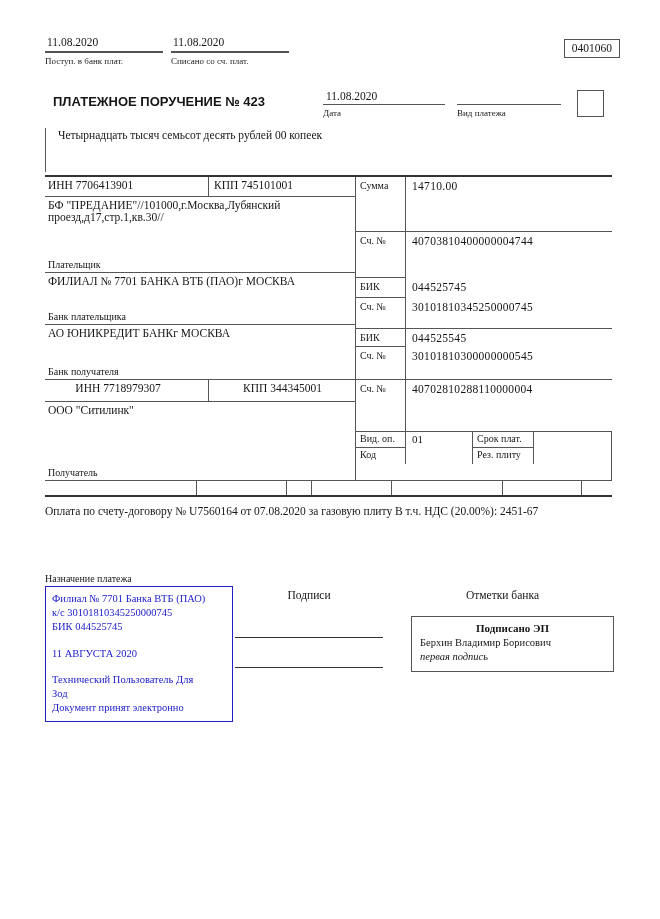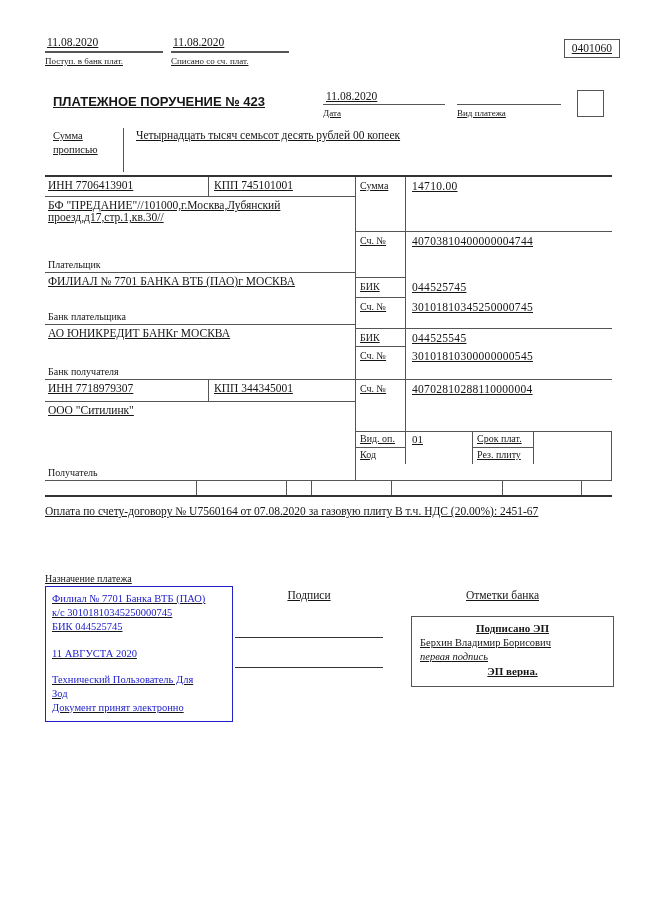--- a/index.html
+++ b/index.html
@@ -6,21 +6,20 @@
   html,body { margin:0; padding:0; background:#ffffff; }
   .page {
     position: relative;
     width: 660px; height: 919px;
     background: #fff;
     color: #161616;
     font-family: "Liberation Serif", "DejaVu Serif", serif;
     font-size: 11.5px;
     padding: 36px 40px 0 45px;
     overflow: hidden;
-    text-decoration: underline;
   }
   
   .hdr { display:flex; align-items:flex-start; }
   .date-block { width:118px; margin-right:8px; }
   .date-value { font-size:11.5px; padding:0 0 3px 2px; border-bottom:2px solid #555; }
   .date-label { font-size:9px; padding-top:3px; color:#222; }
   .hdr-spacer { flex:1; }
   .form-code-box { border:1.5px solid #555; padding:2px 7px 3px; font-size:11.5px; margin-top:3px; }
 
   
@@ -40,21 +39,21 @@
 
   
   .tbl { margin-top:3px; width:567px; border-top:2px solid #333; display:flex; }
   .t-left { width:311px; border-right:1px solid #555; display:flex; flex-direction:column; }
   .l-row { position:relative; border-bottom:1px solid #555; padding:2px 4px 0 3px; font-size:11.5px; overflow:hidden; }
   .l-row.last { border-bottom:none; }
   .l-split { display:flex; padding:0; }
   .l-split .half1 { width:164px; border-right:1px solid #555; padding:2px 20px 0 3px; }
   .l-split .half2 { flex:1; padding:2px 4px 0 5px; }
   .bottom-label { position:absolute; left:3px; bottom:2px; font-size:10px;margin-top:44px; }
-  .h20{height:20px;} .h76{height:76px;} .h52{height:52px;} .h55{height:55px;} .h22{height:22px;} .h78{height:78px;}
+  .h20{height:20px;} .h76{height:76px;} .h52{height:52px;} .h55{height:55px;} .h22{height:22px;text-align:center;} .h78{height:78px;}
 
   .t-right { flex:1; display:flex; flex-direction:column; }
   .r-row { display:flex; }
   .r-lbl { width:50px; border-right:1px solid #555; font-size:10px; padding:3px 2px 0 4px; }
   .r-lbl.bb { border-bottom:1px solid #555; }
   .r-row.bb { border-bottom:1px solid #555; }
   .r-val { flex:1; padding:3px 6px 0; font-size:11.5px; letter-spacing:0.3px; }
   .rh55{height:55px;} .rh46{height:46px;} .rh20{height:20px;} .rh31{height:31px;} .rh18{height:18px;} .rh33{height:33px;} .rh52{height:52px;}
 
   
@@ -115,21 +114,20 @@
       <div class="fld-cap">Дата</div>
     </div>
     <div class="fld fld-vid">
       <div class="fld-line"></div>
       <div class="fld-cap">Вид платежа</div>
     </div>
     <div class="small-checkbox"></div>
   </div>
 
   <div class="aw">
-    <div class="aw-label">Сумма прописью</div>
     <div class="aw-value">Четырнадцать тысяч семьсот десять рублей 00 копеек</div>
   </div>
 
   <div class="tbl">
     <div class="t-left">
       <div class="l-row l-split h20">
         <div class="half1">ИНН 7706413901</div>
         <div class="half2">КПП 745101001</div>
       </div>
       <div class="l-row h76">
@@ -229,18 +227,17 @@
       <div class="sign-title">Подписи</div>
       <div class="sign-line"></div>
       <div class="sign-line second"></div>
     </div>
     <div class="marks-col">
       <div class="marks-title">Отметки банка</div>
       <div class="esign-box">
         <div class="esign-title">Подписано ЭП</div>
         <div>Берхин Владимир Борисович</div>
         <div class="esign-note">первая подпись</div>
-        <div class="esign-valid">ЭП верна.</div>
       </div>
     </div>
   </div>
 
 </div>
 
 </body></html>

